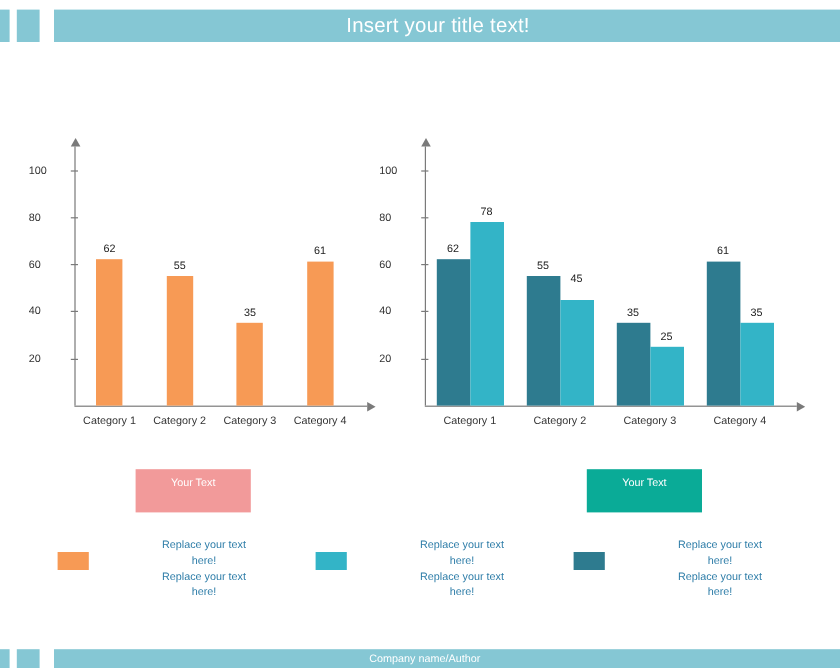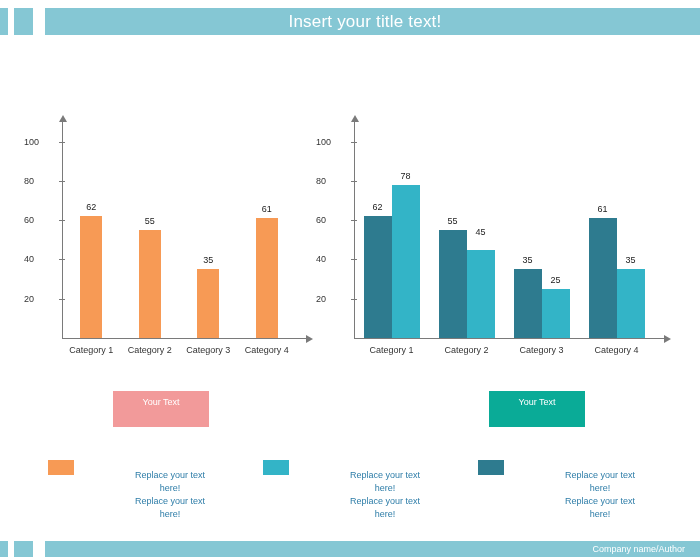--- a/index.html
+++ b/index.html
@@ -44,26 +44,26 @@
     position: absolute;
     top: 541px;
     height: 16px;
   }
   .footer-tick-a { left: 0px;  width: 8px;  background: #85c7d4; }
   .footer-tick-b { left: 14px; width: 19px; background: #85c7d4; }
   .footer-main   { left: 45px; width: 655px; background: #85c7d4; }
 
   .footer-text {
     position: absolute;
-    left: 45px;
+    left: 34px;
     top: 541px;
     width: 640px;
     height: 16px;
     line-height: 16px;
-    text-align: right;
+    text-align: center;
     color: #ffffff;
     font-size: 9px;
   }
 
   
   .chart {
     position: absolute;
   }
   #chart-left  { left: 24px;  top: 112px; width: 290px; height: 252px; }
   #chart-right { left: 316px; top: 112px; width: 356px; height: 252px; }
@@ -157,21 +157,20 @@
     flex: 0 0 26px;
     margin-top: 12px;
   }
   .legend-texts {
     flex: 1;
     text-align: center;
     color: #2e7da8;
     font-size: 9px;
     line-height: 13px;
     padding-left: 8px;
-    margin-top: 21px;
   }
   .legend-line { display: block; }
 </style>
 </head>
 <body>
 
 <div class="header-band header-tick-a" style="background: rgb(133, 199, 212);"></div>
 <div class="header-band header-tick-b" style="background: rgb(133, 199, 212);"></div>
 <div class="header-band header-main" style="background: rgb(133, 199, 212);"></div>
 <div class="header-title">Insert your title text!</div>

